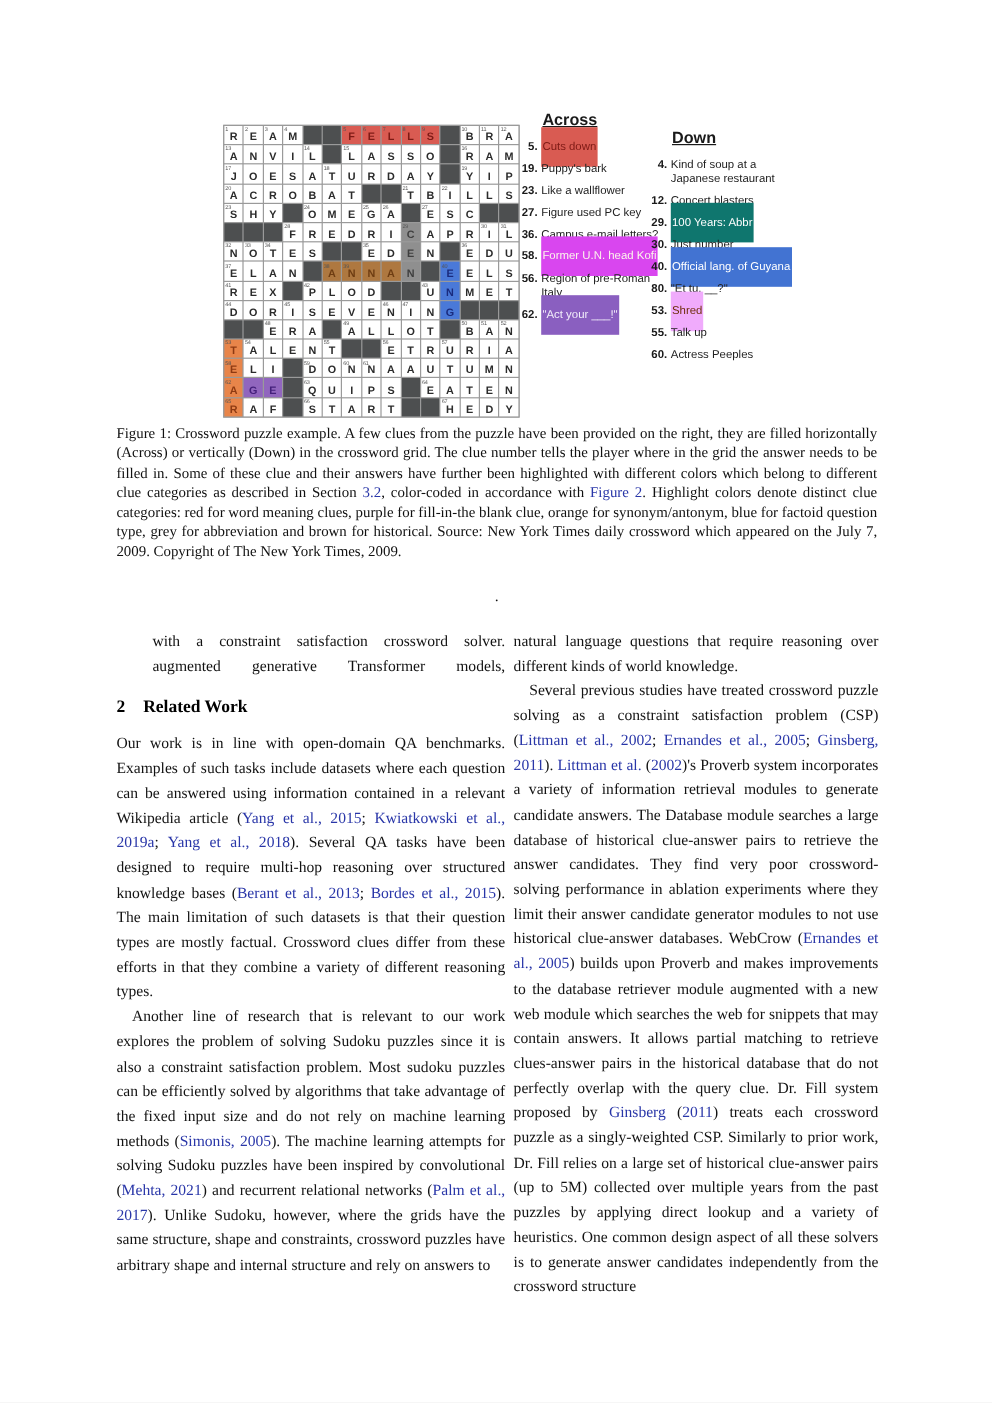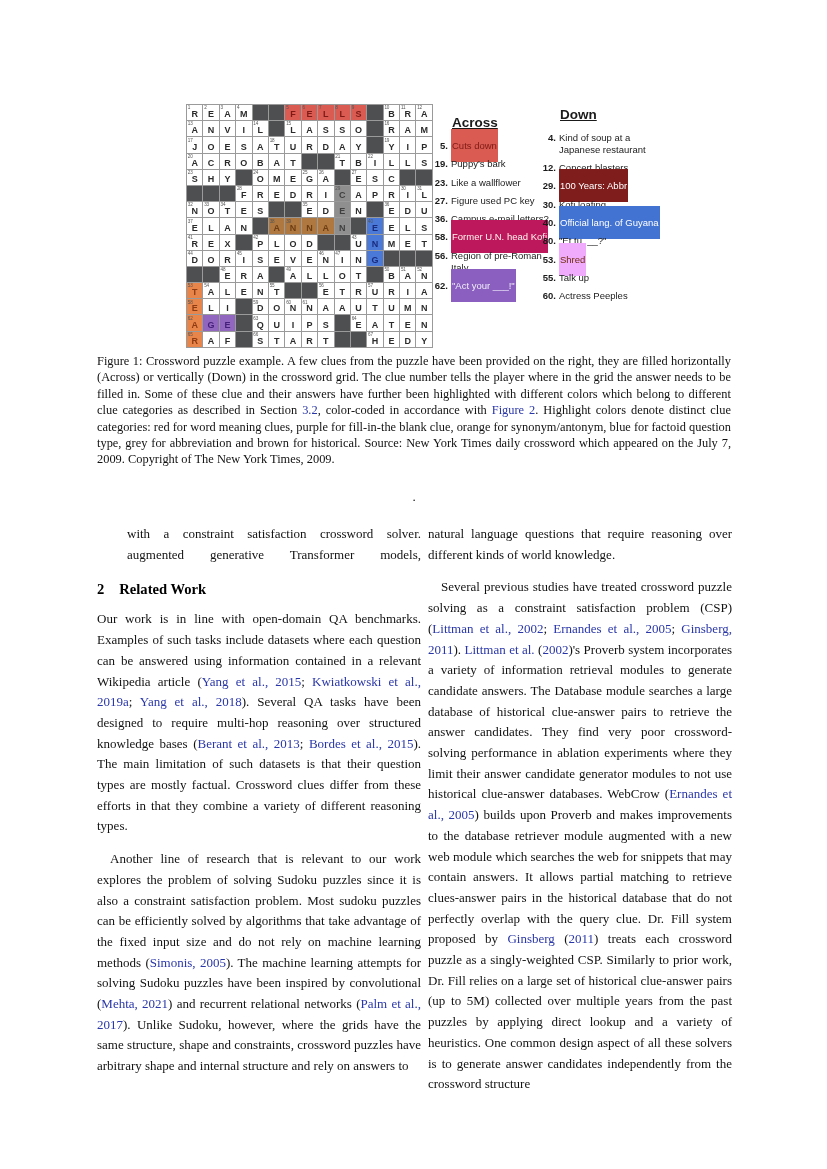--- a/index.html
+++ b/index.html
@@ -14,21 +14,21 @@
   .xw-cell.black{background:#4d4f50;}
   .xw-letter{position:absolute;left:0;right:0;bottom:0;top:0;display:flex;
              align-items:flex-end;justify-content:center;padding-bottom:1px;
              font-family:"Liberation Sans",sans-serif;font-weight:bold;font-size:9px;
              line-height:9px;color:#2b2b2b;}
   .xw-num{position:absolute;top:0.3px;left:0.8px;font-family:"Liberation Sans",sans-serif;
           font-size:4.6px;line-height:5px;color:#555;letter-spacing:-0.2px;}
 
   
   .clues{position:absolute;font-family:"Liberation Sans",sans-serif;color:#222;}
-  .clues-across{left:431px;top:115px;width:121px;}
+  .clues-across{left:431px;top:92px;width:121px;}
   .clues-down{left:524px;top:107px;width:126px;margin-left:15px;}
   .clue-header{font-weight:bold;font-size:13.5px;text-decoration:underline;
                margin:0 0 10px 21px;color:#1a1a1a;}
   .clue-item{display:grid;grid-template-columns:17px 1fr;column-gap:3px;
              font-size:9.5px;line-height:11.8px;margin-bottom:6.5px;}
   .clue-num{font-weight:bold;text-align:right;color:#1a1a1a;}
   .clue-text .hl{padding:11px 1px;}
 
   
   .caption{position:absolute;left:97px;top:353px;width:634px;font-size:12.4px;
@@ -41,21 +41,21 @@
   .col{position:absolute;top:524px;font-size:13px;line-height:20.7px;
        text-align:justify;color:#121212;}
   .col-left{left:97px;width:324px;}
   .col-right{left:428px;width:304px;}
   .quote-cont{padding-left:30px;}
   .quote-cont .jline{text-align:justify;text-align-last:justify;}
   .sec-heading{font-weight:bold;font-size:14.6px;line-height:18px;margin:15px 0 11px 0;
                text-align:left;color:#000;}
   .sec-heading .hnum{margin-right:15px;}
   .para{margin:0;}
-  .para.indent{text-indent:13px;margin-top:12px;}
+  .para.indent{text-indent:13px;margin-top:0;}
 </style>
 </head>
 <body>
 
 <div class="page">
 
   <div class="xw-grid">
       <div class="xw-cell">
         <span class="xw-num">1</span>
         <span class="xw-letter">R</span>
@@ -742,21 +742,21 @@
         <div class="clue-item">
           <span class="clue-num">27.</span>
           <span class="clue-text"><span>Figure used PC key</span></span>
         </div>
         <div class="clue-item">
           <span class="clue-num">36.</span>
           <span class="clue-text"><span>Campus e-mail letters?</span></span>
         </div>
         <div class="clue-item">
           <span class="clue-num">58.</span>
-          <span class="clue-text"><span class="hl" style="background: #be185d; color: rgb(253, 246, 236);">Former U.N. head Kofi</span></span>
+          <span class="clue-text"><span class="hl" style="background: #d946ef; color: rgb(253, 246, 236);">Former U.N. head Kofi</span></span>
         </div>
         <div class="clue-item">
           <span class="clue-num">56.</span>
           <span class="clue-text"><span>Region of pre-Roman Italy</span></span>
         </div>
         <div class="clue-item">
           <span class="clue-num">62.</span>
           <span class="clue-text"><span class="hl" style="background: rgb(138, 95, 192); color: rgb(242, 237, 250);">"Act your ___!"</span></span>
         </div>
       </div>
@@ -768,25 +768,25 @@
         <div class="clue-item">
           <span class="clue-num">4.</span>
           <span class="clue-text"><span>Kind of soup at a Japanese restaurant</span></span>
         </div>
         <div class="clue-item">
           <span class="clue-num">12.</span>
           <span class="clue-text"><span>Concert blasters</span></span>
         </div>
         <div class="clue-item">
           <span class="clue-num">29.</span>
-          <span class="clue-text"><span class="hl" style="background: #7f1d1d; color: rgb(255, 255, 255);">100 Years: Abbr</span></span>
+          <span class="clue-text"><span class="hl" style="background: #0f766e; color: rgb(255, 255, 255);">100 Years: Abbr</span></span>
         </div>
         <div class="clue-item">
           <span class="clue-num">30.</span>
-          <span class="clue-text"><span>Kofi loafing</span></span>
+          <span class="clue-text"><span>Just number</span></span>
         </div>
         <div class="clue-item">
           <span class="clue-num">40.</span>
           <span class="clue-text"><span class="hl" style="background: rgb(66, 115, 210); color: rgb(255, 255, 255);">Official lang. of Guyana</span></span>
         </div>
         <div class="clue-item">
           <span class="clue-num">80.</span>
           <span class="clue-text"><span>"Et tu, __?"</span></span>
         </div>
         <div class="clue-item">

